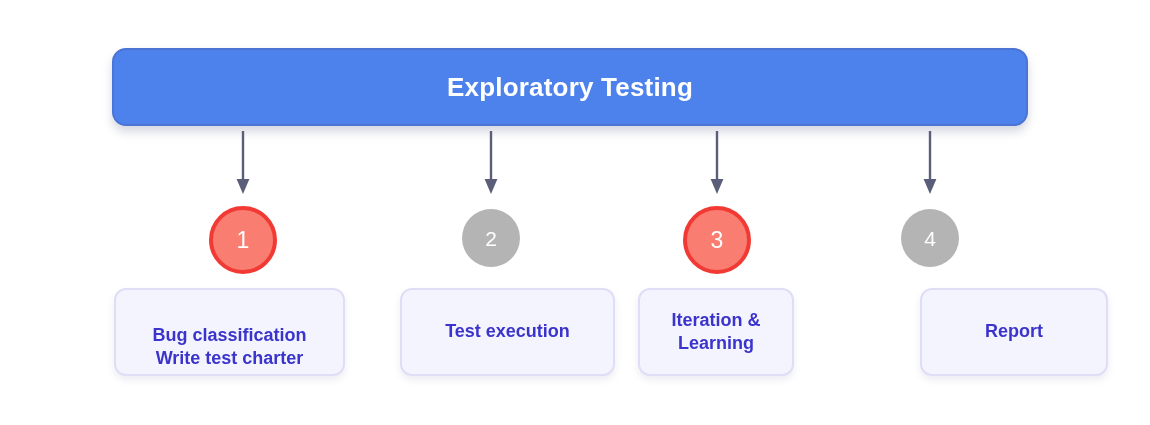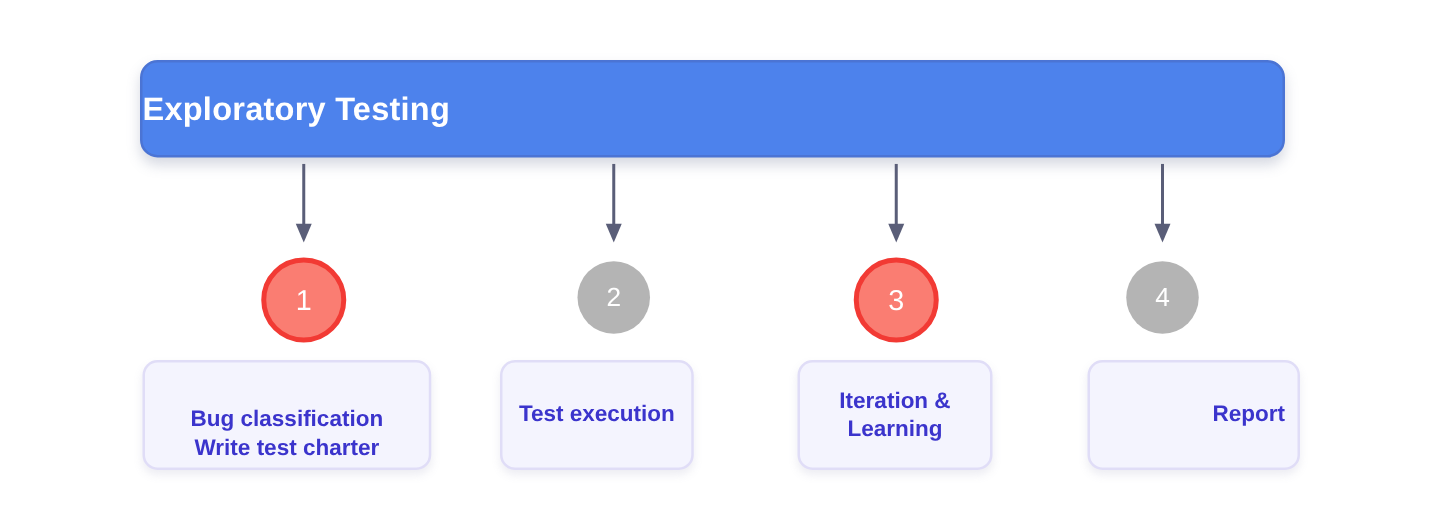--- a/index.html
+++ b/index.html
@@ -28,21 +28,21 @@
     top: 48px;
     width: 916px;
     height: 78px;
     box-sizing: border-box;
     background: #4d82ec;
     border: 2px solid #4b74d4;
     border-radius: 14px;
     box-shadow: 0 6px 10px rgba(120,130,160,0.30);
     display: flex;
     align-items: center;
-    justify-content: flex-start;
+    justify-content: center;
   }
   .banner-title {
     color: #ffffff;
     font-size: 26px;
     font-weight: 600;
     letter-spacing: 0.2px;
     line-height: 1;
     white-space: nowrap;
   }
 
@@ -154,24 +154,24 @@
     <span>3</span>
   </div>
   <div class="circle inactive" style="left:930px;">
     <span>4</span>
   </div>
 
   <div class="label-box" style="left:114px; width:231px;align-items:flex-end;">
     <span class="label-text">Bug classification
 Write test charter</span>
   </div>
-  <div class="label-box" style="left:400px; width:155px;">
+  <div class="label-box" style="left:400px; width:215px;">
     <span class="label-text">Test execution</span>
   </div>
   <div class="label-box" style="left:638px; width:156px;">
     <span class="label-text">Iteration &amp;
 Learning</span>
   </div>
-  <div class="label-box" style="left:870px; width:170px;justify-content:flex-end;">
+  <div class="label-box" style="left:920px; width:188px;">
     <span class="label-text">Report</span>
   </div>
 
 </div>
 
 </body></html>

